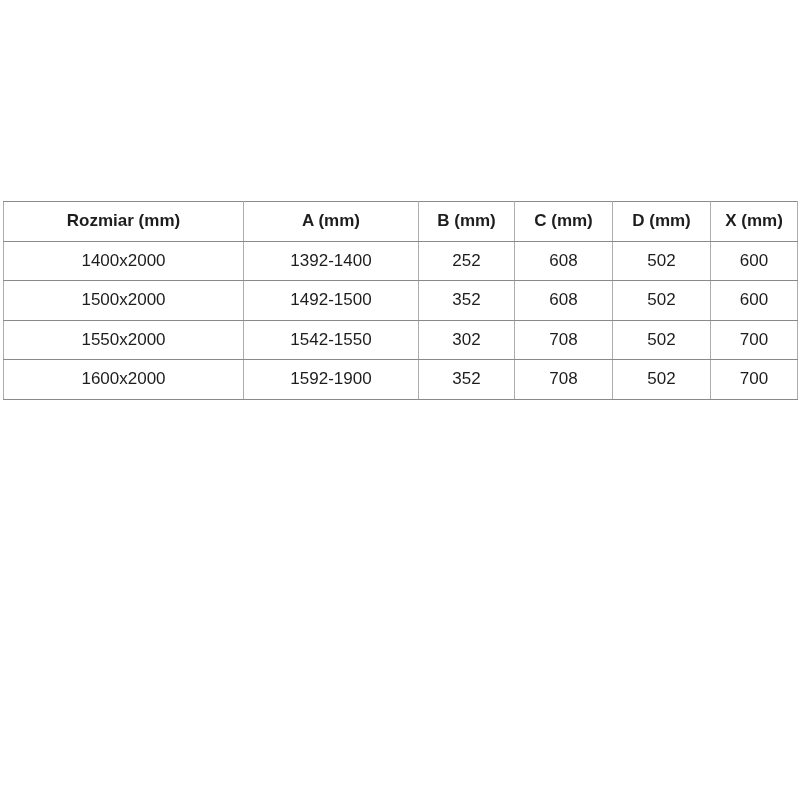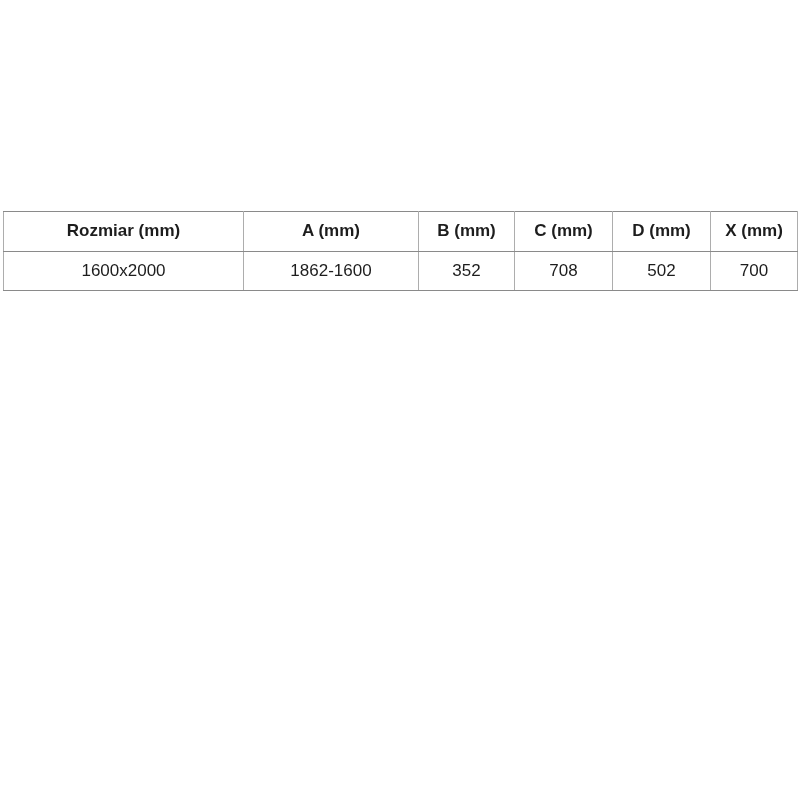--- a/index.html
+++ b/index.html
@@ -9,21 +9,21 @@
   }
   body {
     width: 800px;
     height: 800px;
     position: relative;
     font-family: "Liberation Sans", sans-serif;
   }
   .spec-table {
     position: absolute;
     left: 3px;
-    top: 211px;
+    top: 201px;
     width: 794px;
     border-collapse: collapse;
     table-layout: fixed;
     padding-left: 32px;
   }
   .spec-table th,
   .spec-table td {
     height: 38.5px;
     padding: 0;
     text-align: center;
@@ -59,21 +59,45 @@
       <th>Rozmiar (mm)</th>
       <th>A (mm)</th>
       <th>B (mm)</th>
       <th>C (mm)</th>
       <th>D (mm)</th>
       <th>X (mm)</th>
     </tr>
   </thead>
   <tbody id="table-body">
       <tr>
+        <td>1400x2000</td>
+        <td>1392-1400</td>
+        <td>252</td>
+        <td>608</td>
+        <td>502</td>
+        <td>600</td>
+      </tr>
+      <tr>
+        <td>1500x2000</td>
+        <td>1492-1500</td>
+        <td>352</td>
+        <td>608</td>
+        <td>502</td>
+        <td>600</td>
+      </tr>
+      <tr>
+        <td>1550x2000</td>
+        <td>1542-1550</td>
+        <td>302</td>
+        <td>708</td>
+        <td>502</td>
+        <td>700</td>
+      </tr>
+      <tr>
         <td>1600x2000</td>
-        <td>1862-1600</td>
+        <td>1592-1900</td>
         <td>352</td>
         <td>708</td>
         <td>502</td>
         <td>700</td>
       </tr>
     </tbody>
 </table>
 
 </body></html>

